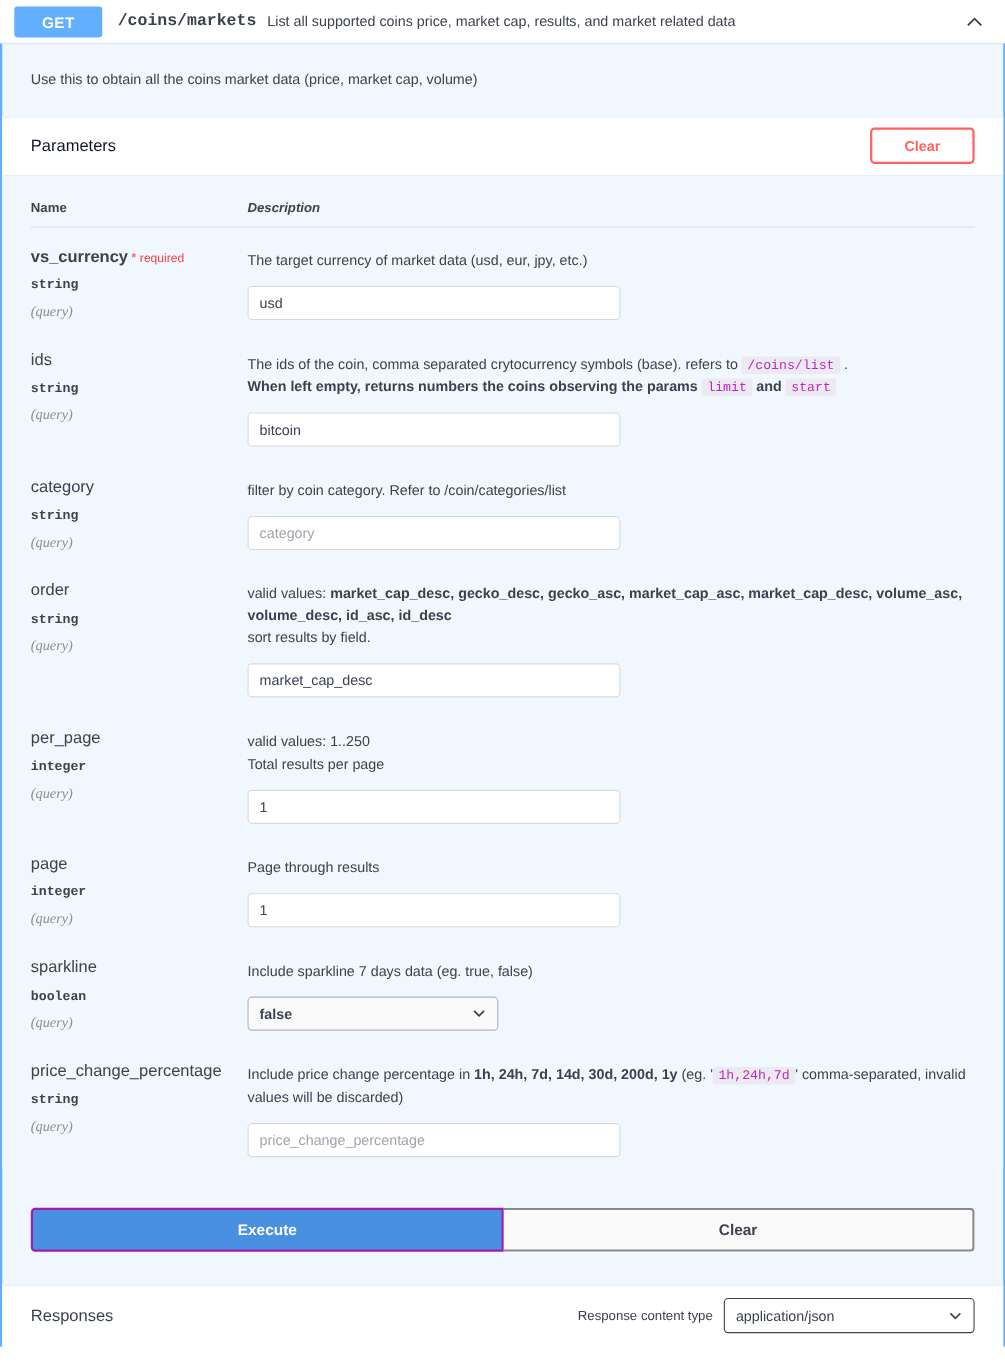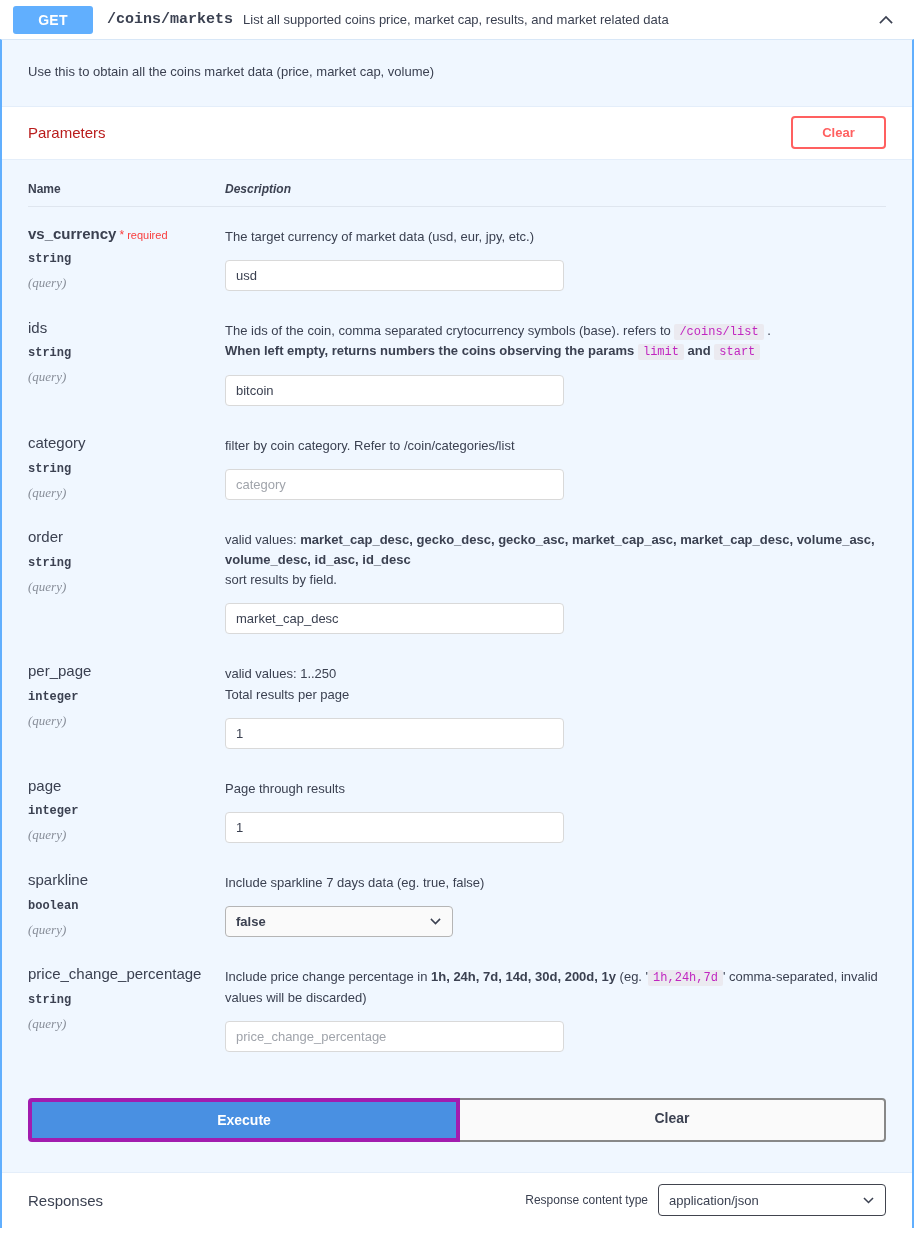--- a/index.html
+++ b/index.html
@@ -94,21 +94,21 @@
     display: flex;
     align-items: center;
     justify-content: space-between;
     padding: 0 26px 0 26px;
     box-sizing: border-box;
     border-top: 1px solid #e4eefa;
     border-bottom: 1px solid #e4eefa;
   }
   .params-title {
     font-size: 15px;
-    color: #b91c1c;
+    color: #0f172a;
   }
   .btn-cancel {
     border: 2px solid #ff6060;
     color: #ff6060;
     background: #ffffff;
     border-radius: 4px;
     font-size: 13px;
     font-weight: bold;
     font-family: "Liberation Sans", sans-serif;
     padding: 7px 0;
@@ -251,21 +251,21 @@
   
   .exec-row {
     display: flex;
     margin: 36px 26px 0 26px;
     padding-bottom: 30px;
   }
   .btn-execute {
     flex: 1;
     background: #4990e2;
     color: #ffffff;
-    border: 4px solid #a21caf;
+    border: 2px solid #a21caf;
     font-size: 14px;
     font-weight: bold;
     font-family: "Liberation Sans", sans-serif;
     padding: 10px 0;
     border-radius: 4px 0 0 4px;
     text-align: center;
     cursor: pointer;
     box-sizing: border-box;
   }
   .btn-clear {

